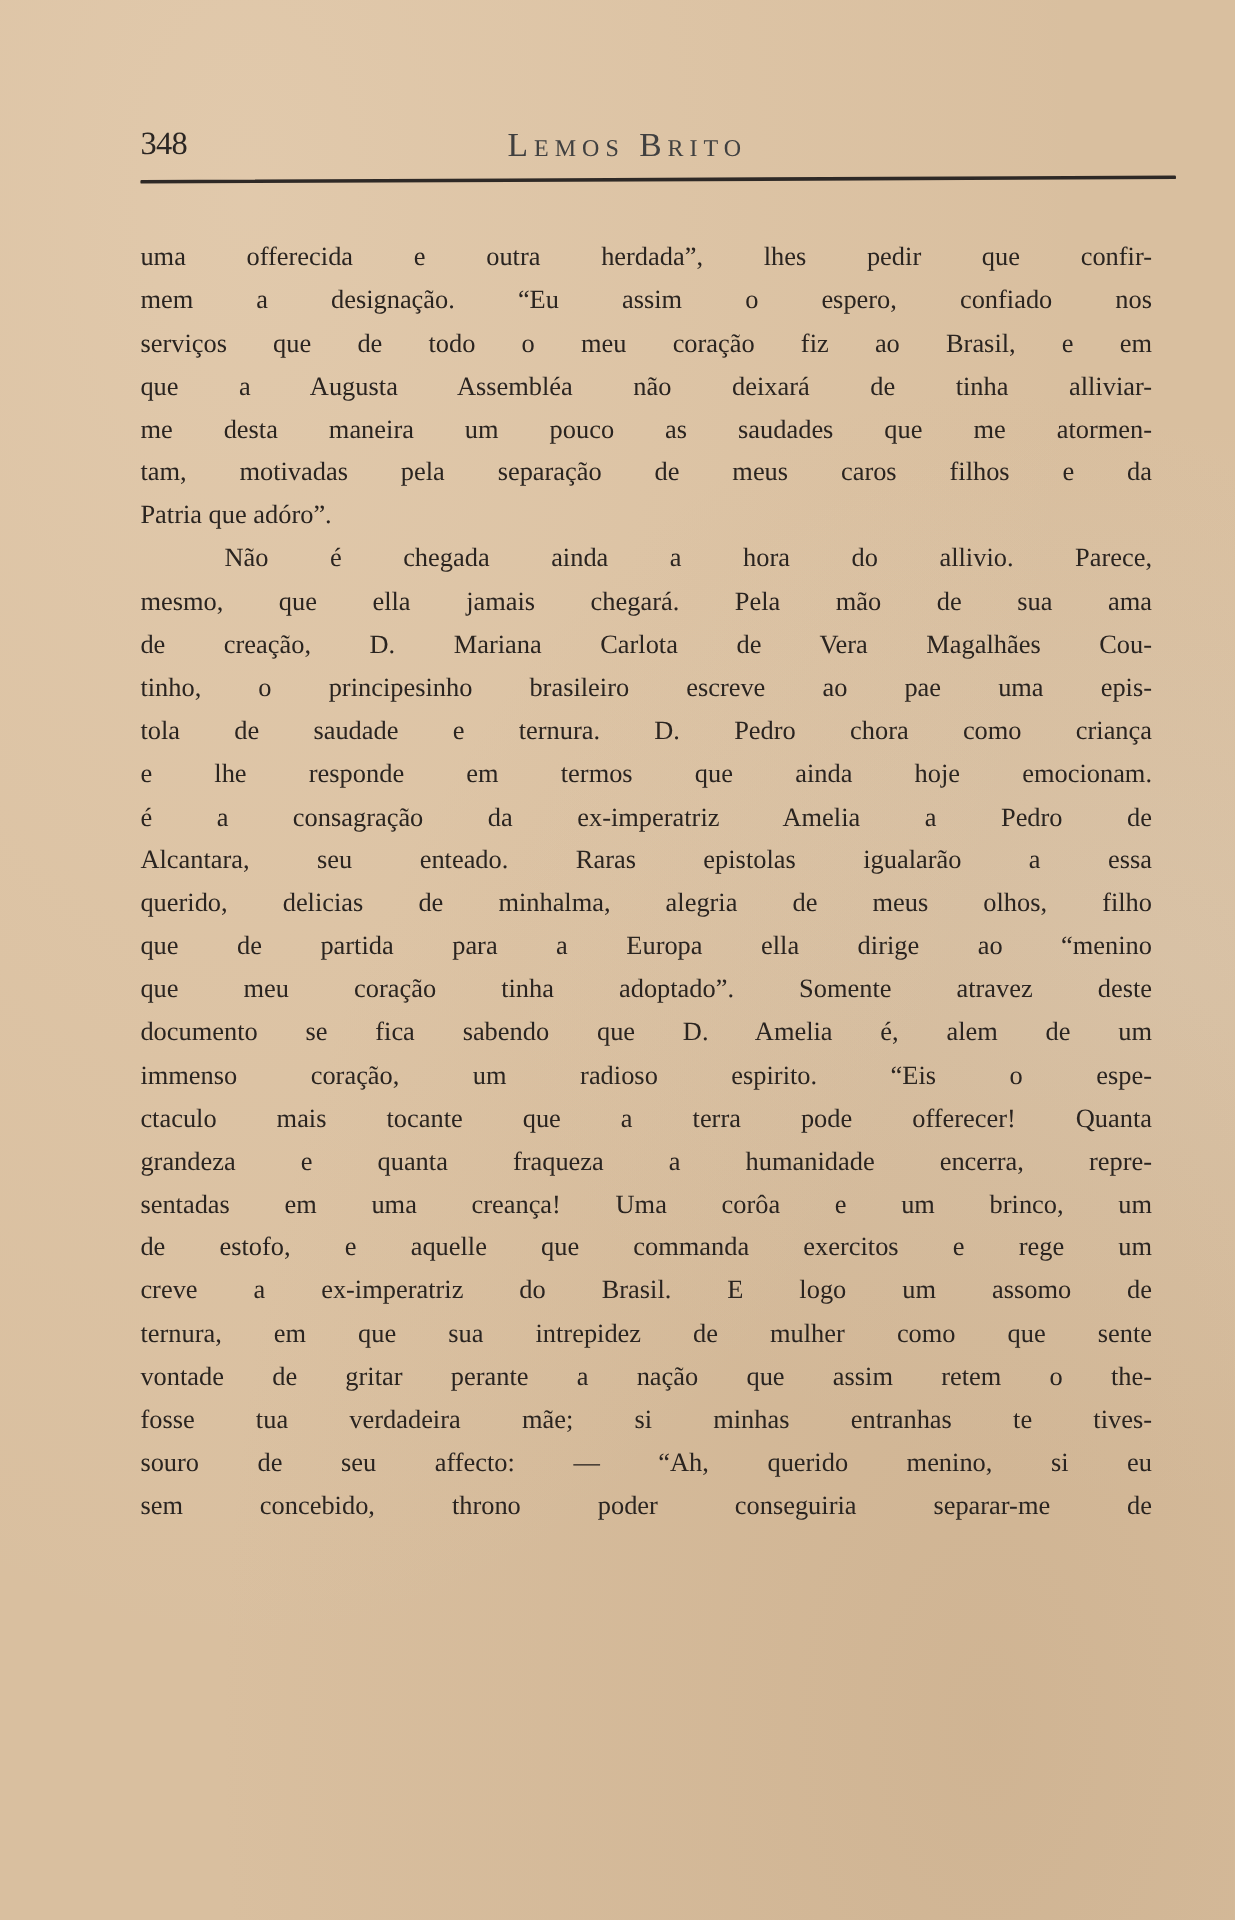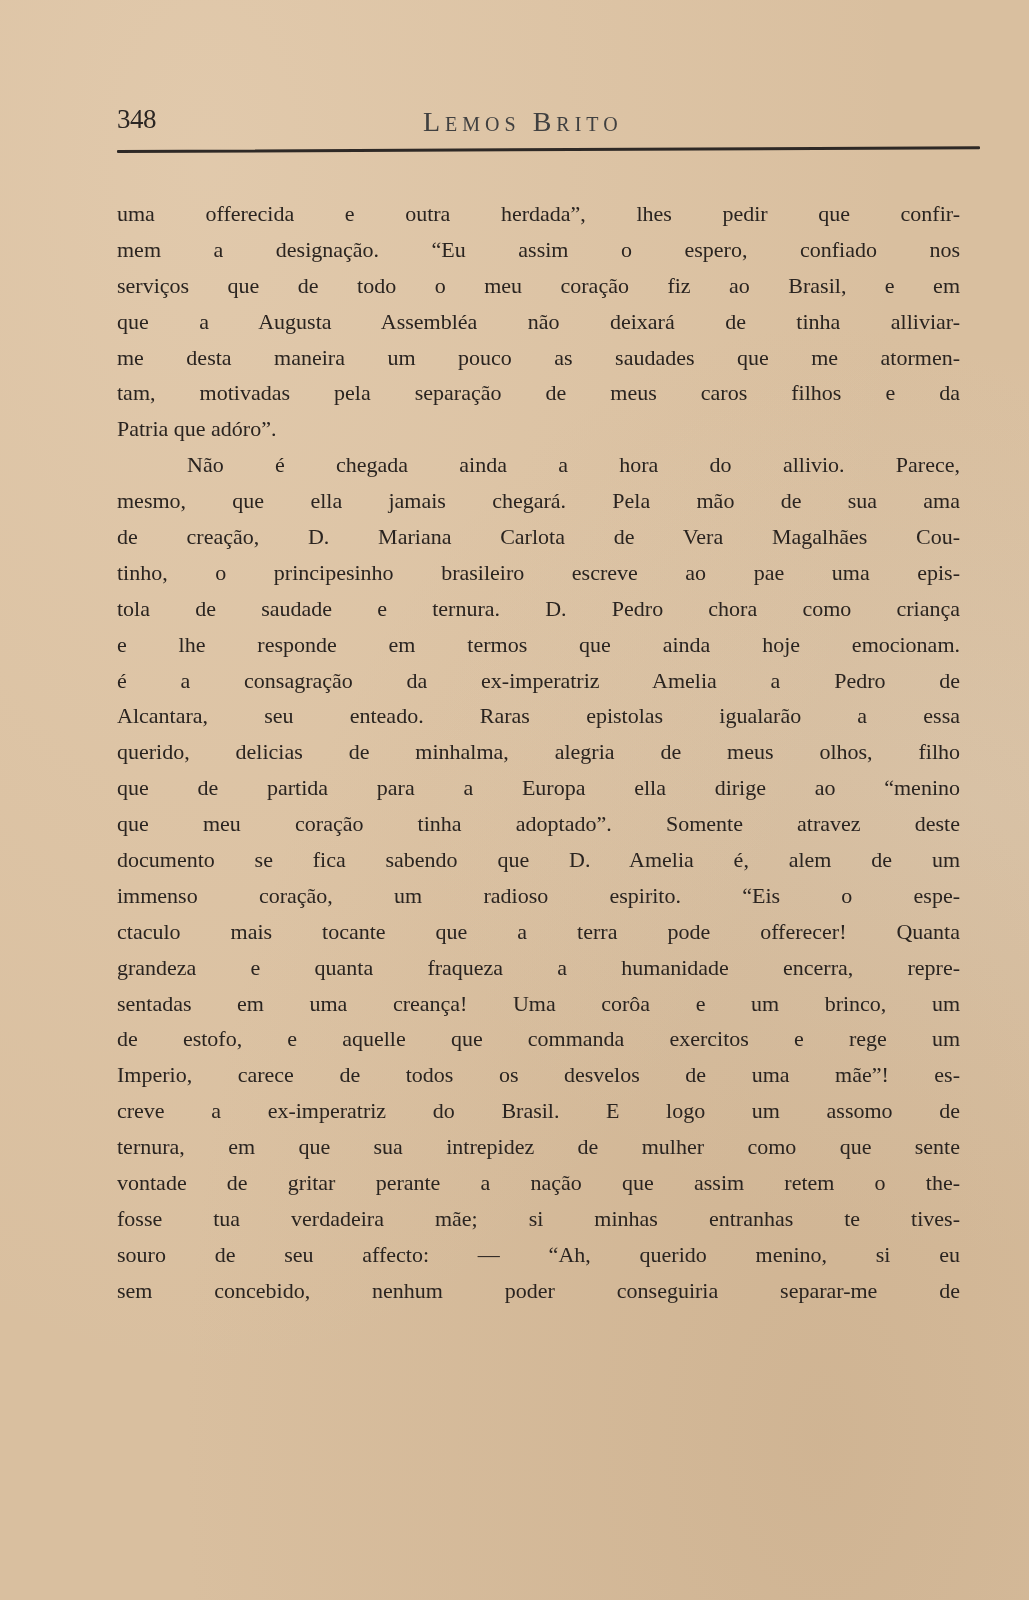--- a/index.html
+++ b/index.html
@@ -109,21 +109,20 @@
     <span class="line">Alcantara, seu enteado.  Raras epistolas igualarão a essa</span>
     <span class="line">querido, delicias de minhalma, alegria de meus olhos, filho</span>
     <span class="line">que de partida para a Europa ella dirige ao “menino</span>
     <span class="line">que meu coração tinha adoptado”.  Somente atravez deste</span>
     <span class="line">documento se fica sabendo que D. Amelia é, alem de um</span>
     <span class="line">immenso coração, um radioso espirito.  “Eis o espe-</span>
     <span class="line">ctaculo mais tocante que a terra pode offerecer!  Quanta</span>
     <span class="line">grandeza e quanta fraqueza a humanidade encerra, repre-</span>
     <span class="line">sentadas em uma creança!  Uma corôa e um brinco, um</span>
     <span class="line">de estofo, e aquelle que commanda exercitos e rege um</span>
-    <span class="line">Imperio, carece de todos os desvelos de uma mãe”! es-</span>
     <span class="line">creve a ex-imperatriz do Brasil.  E logo um assomo de</span>
     <span class="line">ternura, em que sua intrepidez de mulher como que sente</span>
     <span class="line">vontade de gritar perante a nação que assim retem o the-</span>
     <span class="line">fosse tua verdadeira mãe; si minhas entranhas te tives-</span>
     <span class="line">souro de seu affecto: — “Ah, querido menino, si eu</span>
-    <span class="line">sem concebido, nenhum poder conseguiria separar-me de</span>
+    <span class="line">sem concebido, throno poder conseguiria separar-me de</span>
   </div>
 </div>
 
 </body></html>

